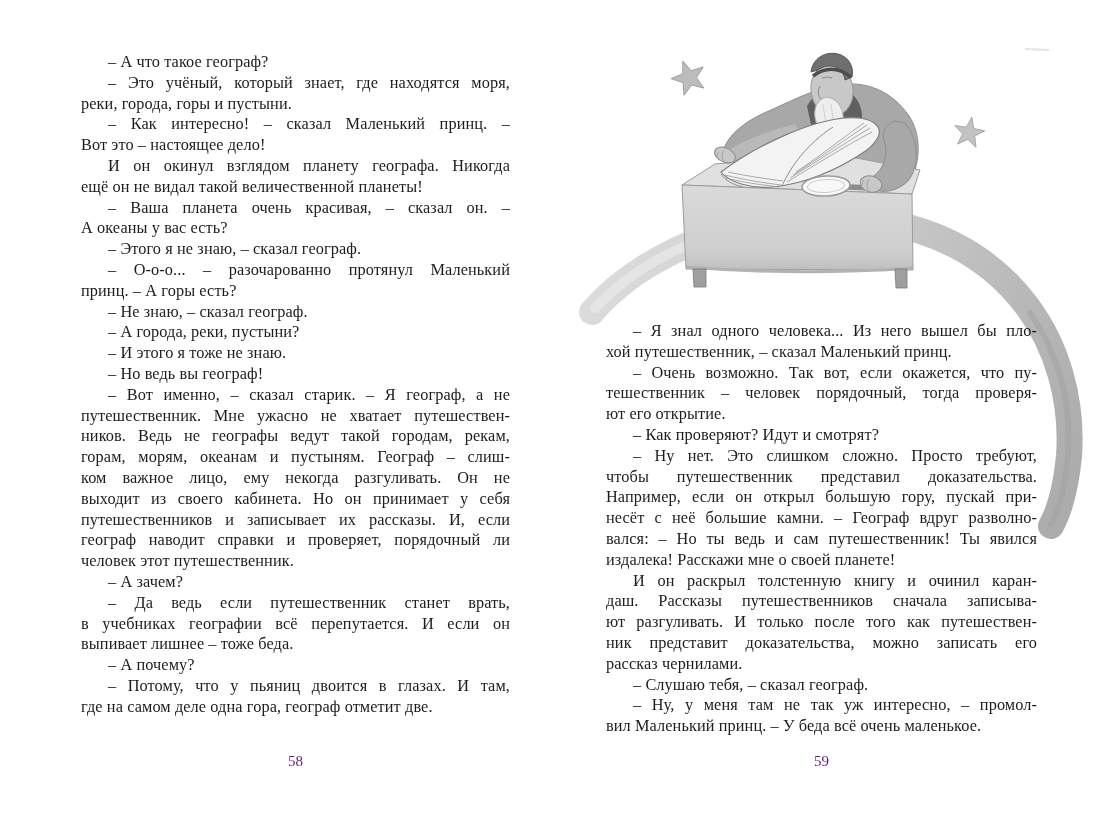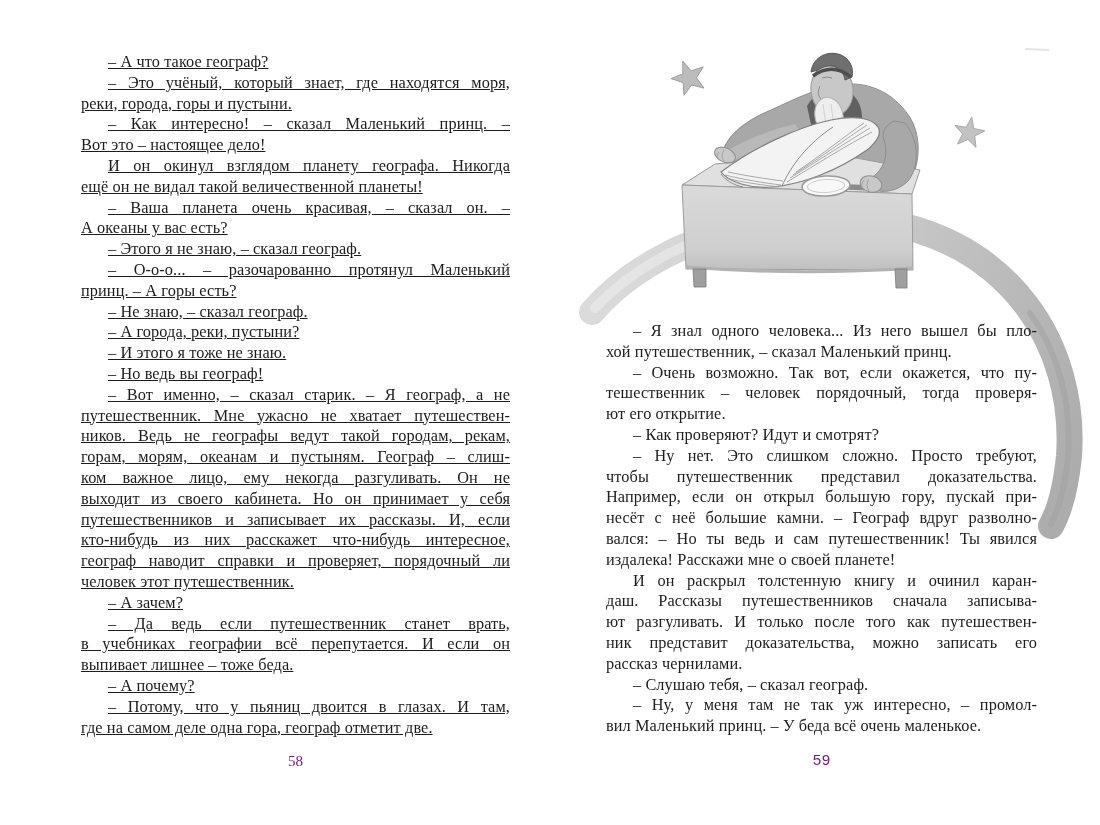--- a/index.html
+++ b/index.html
@@ -12,37 +12,37 @@
     color: #1c1c1c;
   }
   .spread { position: absolute; inset: 0; }
 
   .page-text {
     position: absolute;
     font-size: 16.3px;
     line-height: 20.8px;
     letter-spacing: 0.1px;
   }
-  .page-text.left  { left: 81px;  top: 52px;  width: 429px; text-decoration: underline; }
+  .page-text.left  { left: 81px;  top: 52px;  width: 429px; }
   .page-text.right { left: 606px; top: 321px; width: 431px; }
 
   .paragraph { margin: 0; }
   .line { text-align: justify; text-align-last: justify; white-space: normal; }
   .line.first { text-indent: 27px; }
   .line.last  { text-align-last: left; }
 
   .pagenum {
     position: absolute;
     top: 753px;
     font-size: 15px;
     text-align: center;
     color: #701a75;
   }
   .pagenum.left-num  { left: 81px;  width: 429px; }
-  .pagenum.right-num { left: 606px; width: 431px; font-family: Liberation Mono, monospace; }
+  .pagenum.right-num { left: 606px; width: 431px; }
 
   .illustration {
     position: absolute;
     left: 575px; top: 28px;
     width: 515px; height: 515px;
   }
 </style>
 </head>
 <body>
 
@@ -88,21 +88,20 @@
         <div class="line first last">– Но ведь вы географ!</div>
       </div>
       <div class="paragraph">
         <div class="line first">– Вот именно, – сказал старик. – Я географ, а не</div>
         <div class="line">путешественник. Мне ужасно не хватает путешествен-</div>
         <div class="line">ников. Ведь не географы ведут такой городам, рекам,</div>
         <div class="line">горам, морям, океанам и пустыням. Географ – слиш-</div>
         <div class="line">ком важное лицо, ему некогда разгуливать. Он не</div>
         <div class="line">выходит из своего кабинета. Но он принимает у себя</div>
         <div class="line">путешественников и записывает их рассказы. И, если</div>
-        <div class="line">кто-нибудь из них расскажет что-нибудь интересное,</div>
         <div class="line">географ наводит справки и проверяет, порядочный ли</div>
         <div class="line last">человек этот путешественник.</div>
       </div>
       <div class="paragraph">
         <div class="line first last">– А зачем?</div>
       </div>
       <div class="paragraph">
         <div class="line first">– Да ведь если путешественник станет врать,</div>
         <div class="line">в учебниках географии всё перепутается. И если он</div>
         <div class="line last">выпивает лишнее – тоже беда.</div>

